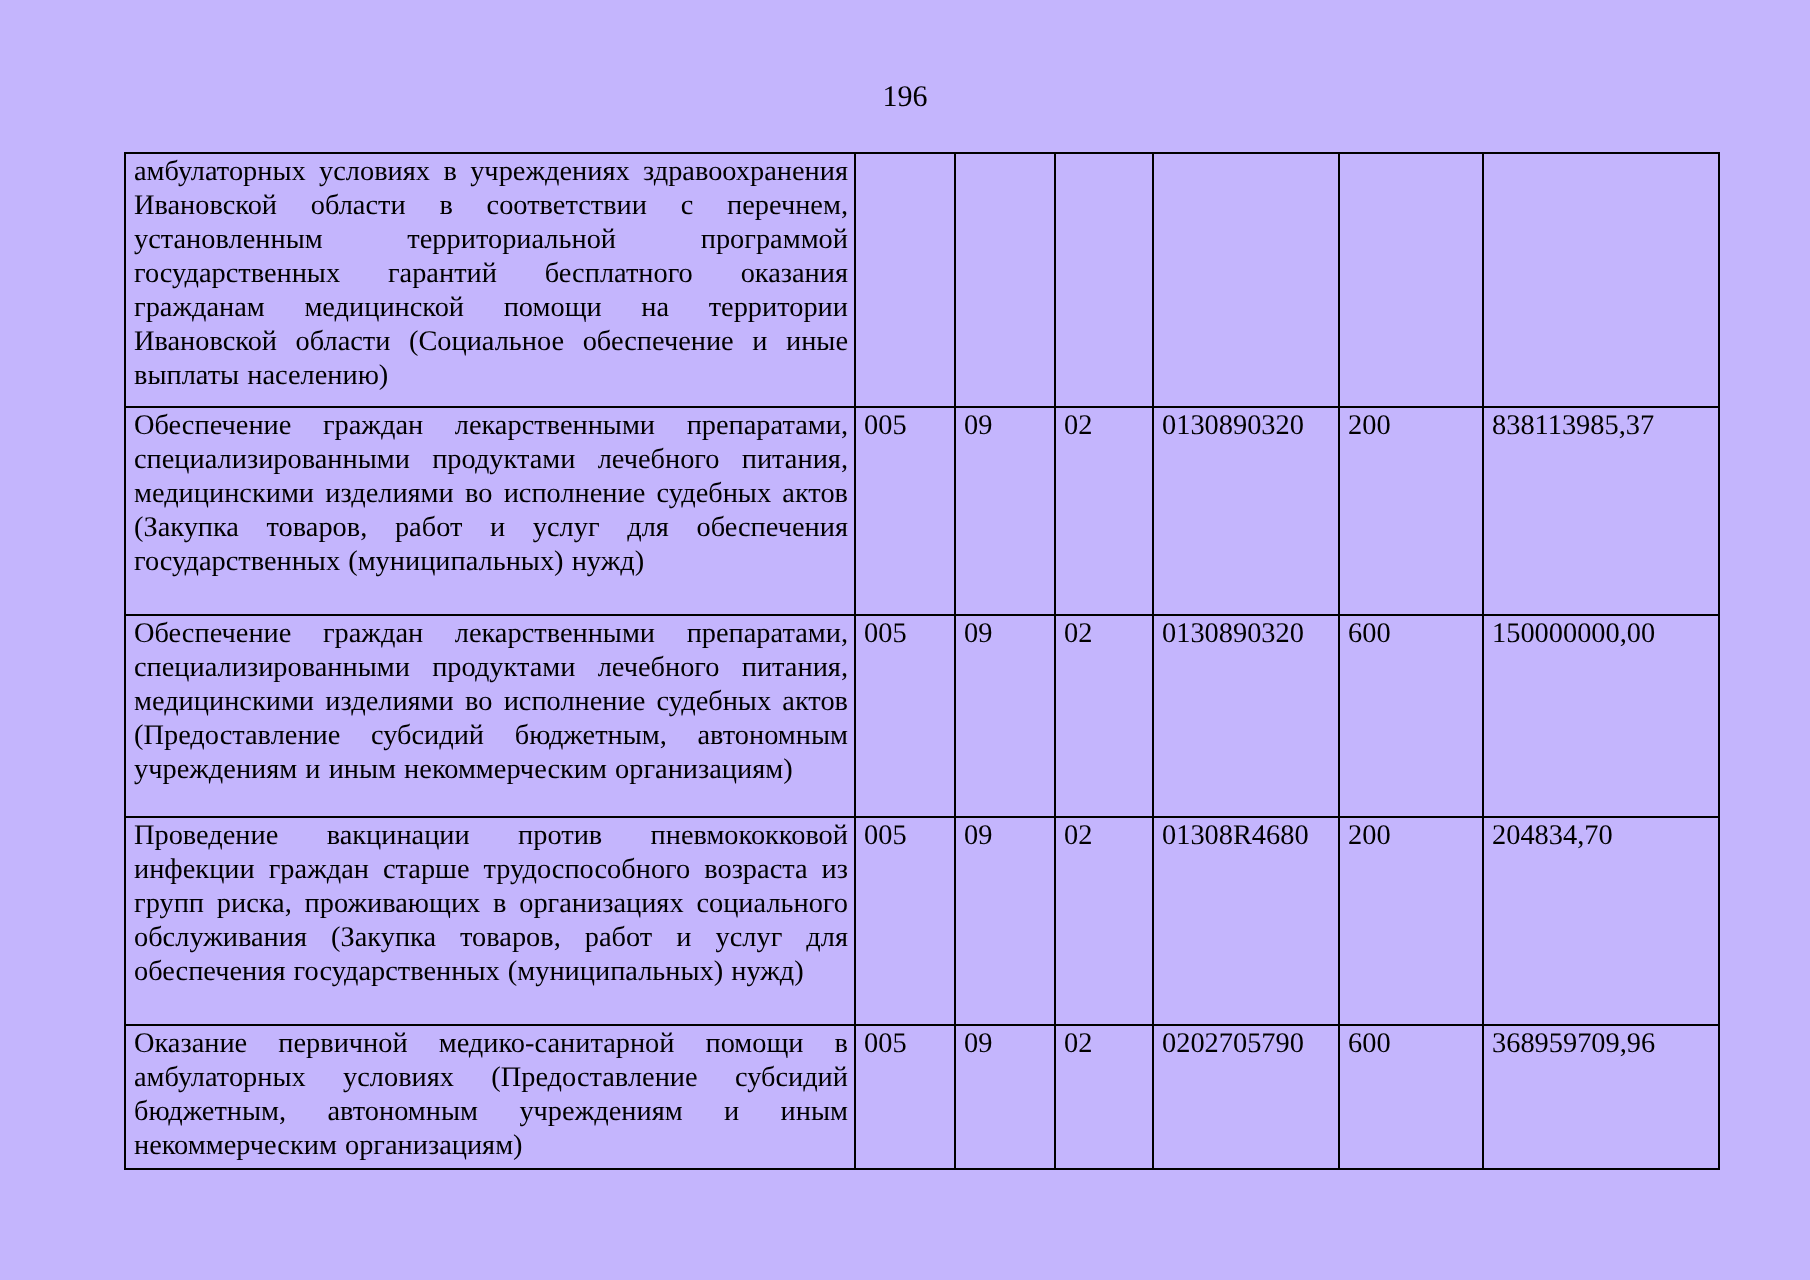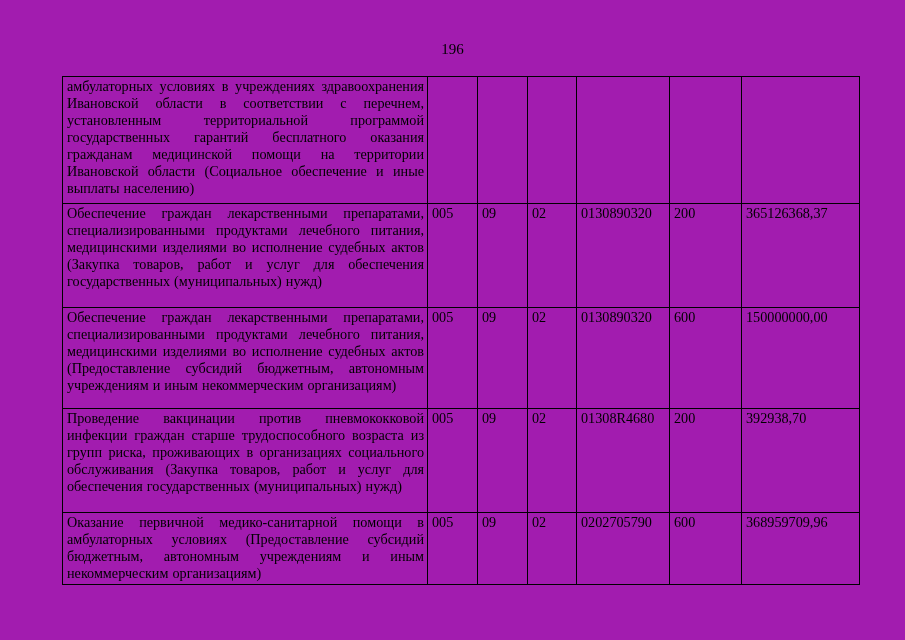--- a/index.html
+++ b/index.html
@@ -4,21 +4,21 @@
 <style>
   html, body {
     margin: 0;
     padding: 0;
     background: #ffffff;
   }
   .page {
     position: relative;
     width: 905px;
     height: 640px;
-    background: #a21caf;
+    background: #c4b5fd;
     color: #000000;
     font-family: "Liberation Serif", "DejaVu Serif", serif;
     overflow: hidden;
   }
   .page-number {
     position: absolute;
     top: 40px;
     left: 0;
     width: 100%;
     text-align: center;
@@ -95,41 +95,41 @@
       <td class="c-num"></td>
     </tr>
 
     <tr>
       <td class="c-name">Обеспечение граждан лекарственными препаратами, специализированными продуктами лечебного питания, медицинскими изделиями во исполнение судебных актов (Закупка товаров, работ и услуг для обеспечения государственных (муниципальных) нужд)</td>
       <td class="c-num">005</td>
       <td class="c-num">09</td>
       <td class="c-num">02</td>
       <td class="c-num">0130890320</td>
       <td class="c-num">200</td>
-      <td class="c-num">365126368,37</td>
+      <td class="c-num">838113985,37</td>
     </tr>
 
     <tr>
       <td class="c-name">Обеспечение граждан лекарственными препаратами, специализированными продуктами лечебного питания, медицинскими изделиями во исполнение судебных актов (Предоставление субсидий бюджетным, автономным учреждениям и иным некоммерческим организациям)</td>
       <td class="c-num">005</td>
       <td class="c-num">09</td>
       <td class="c-num">02</td>
       <td class="c-num">0130890320</td>
       <td class="c-num">600</td>
       <td class="c-num">150000000,00</td>
     </tr>
 
     <tr>
       <td class="c-name">Проведение вакцинации против пневмококковой инфекции граждан старше трудоспособного возраста из групп риска, проживающих в организациях социального обслуживания (Закупка товаров, работ и услуг для обеспечения государственных (муниципальных) нужд)</td>
       <td class="c-num">005</td>
       <td class="c-num">09</td>
       <td class="c-num">02</td>
       <td class="c-num">01308R4680</td>
       <td class="c-num">200</td>
-      <td class="c-num">392938,70</td>
+      <td class="c-num">204834,70</td>
     </tr>
 
     <tr>
       <td class="c-name">Оказание первичной медико-санитарной помощи в амбулаторных условиях (Предоставление субсидий бюджетным, автономным учреждениям и иным некоммерческим организациям)</td>
       <td class="c-num">005</td>
       <td class="c-num">09</td>
       <td class="c-num">02</td>
       <td class="c-num">0202705790</td>
       <td class="c-num">600</td>
       <td class="c-num">368959709,96</td>

